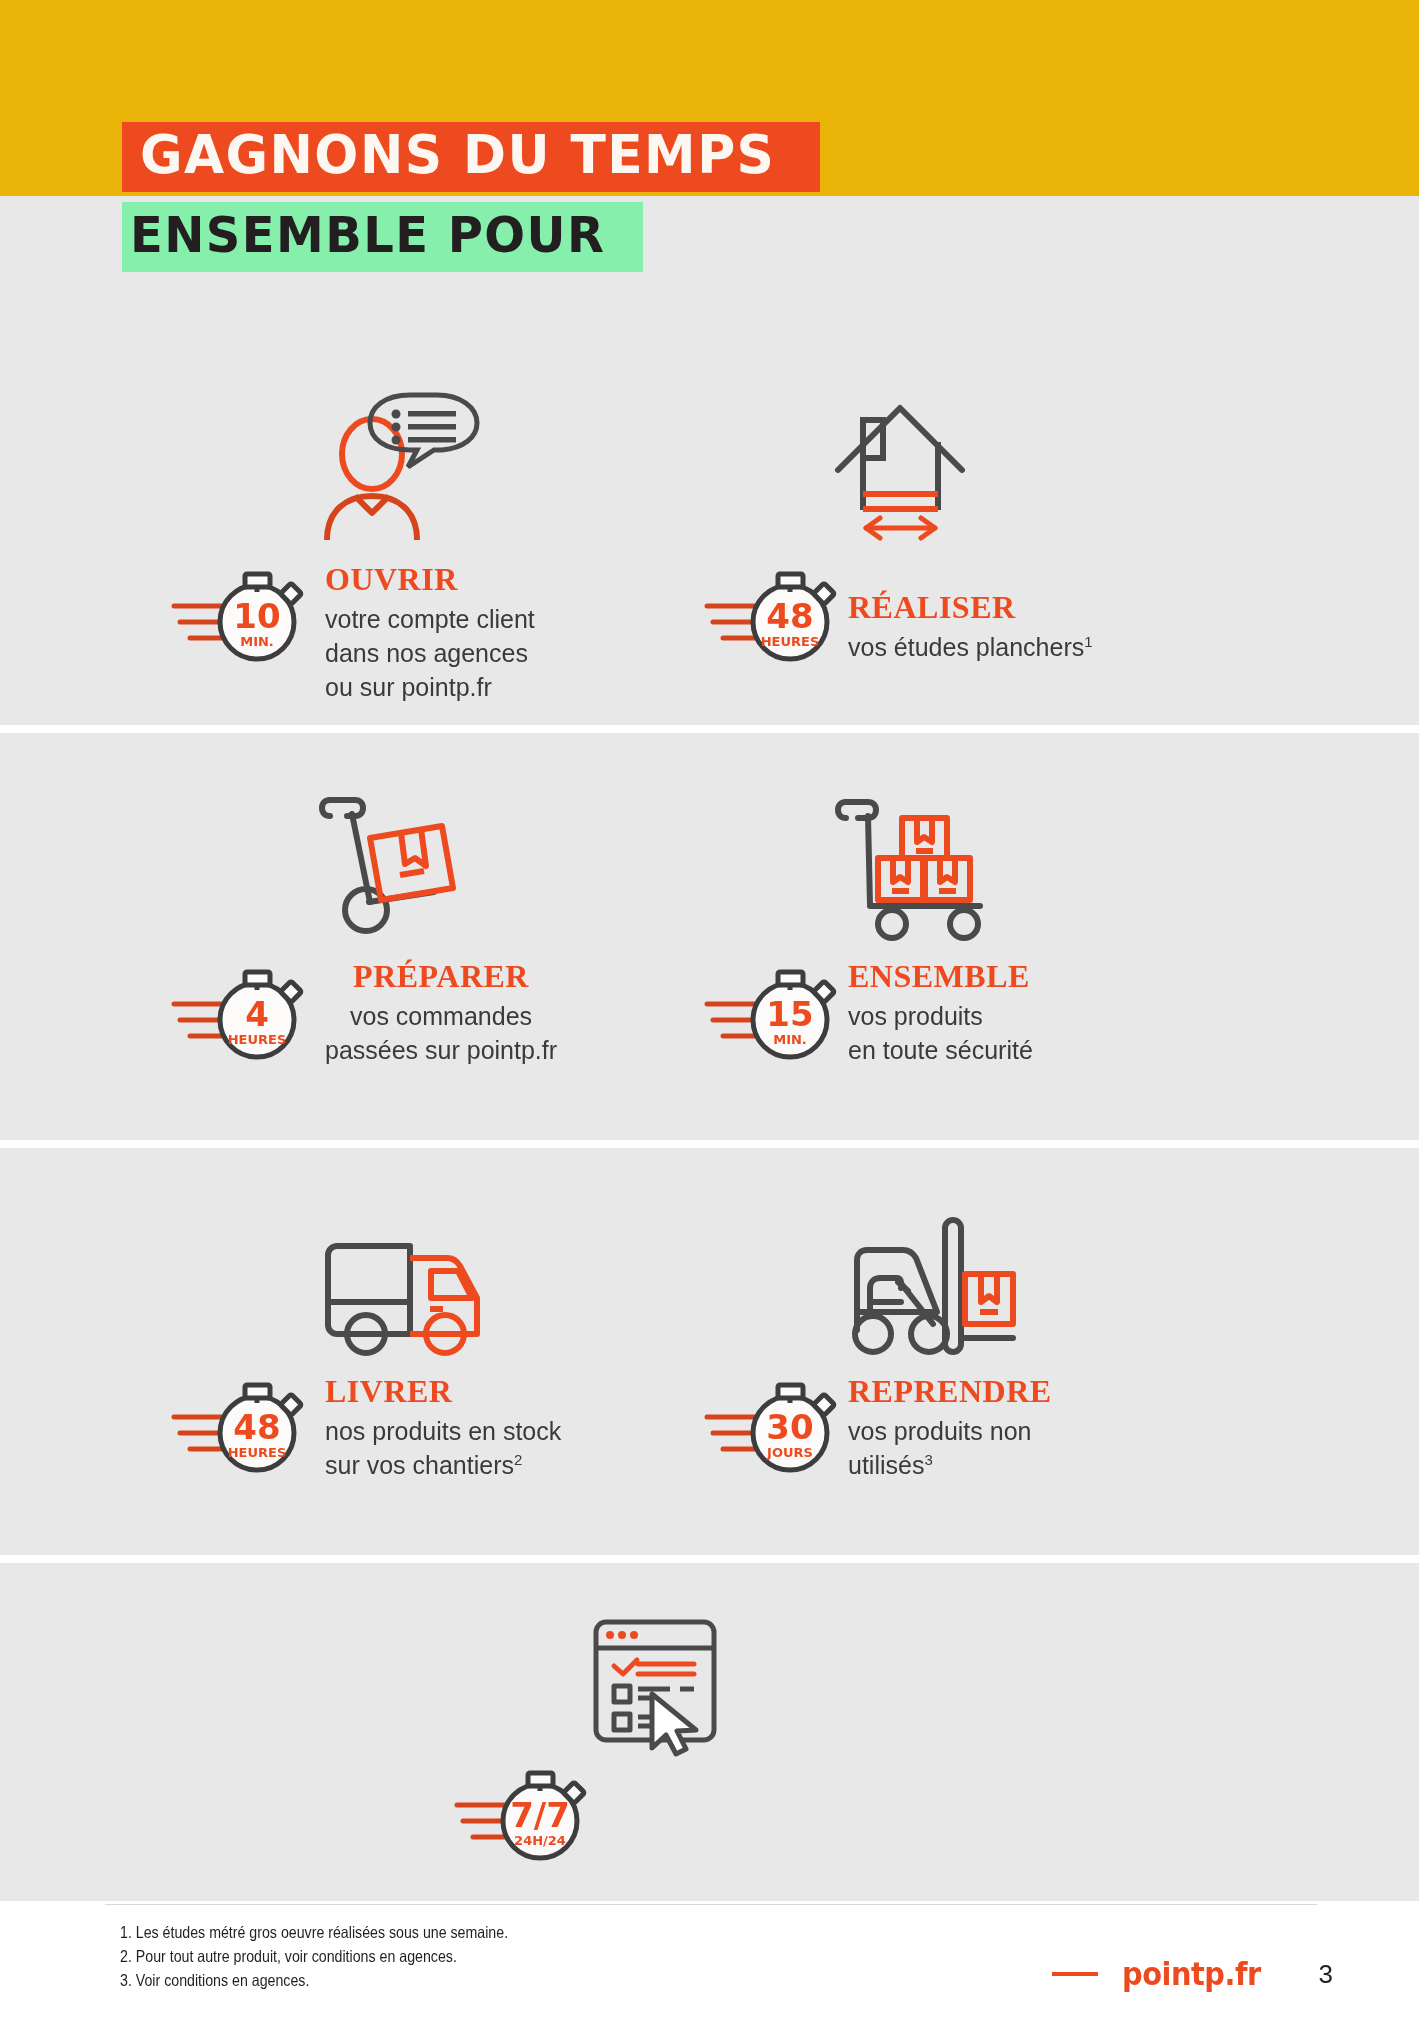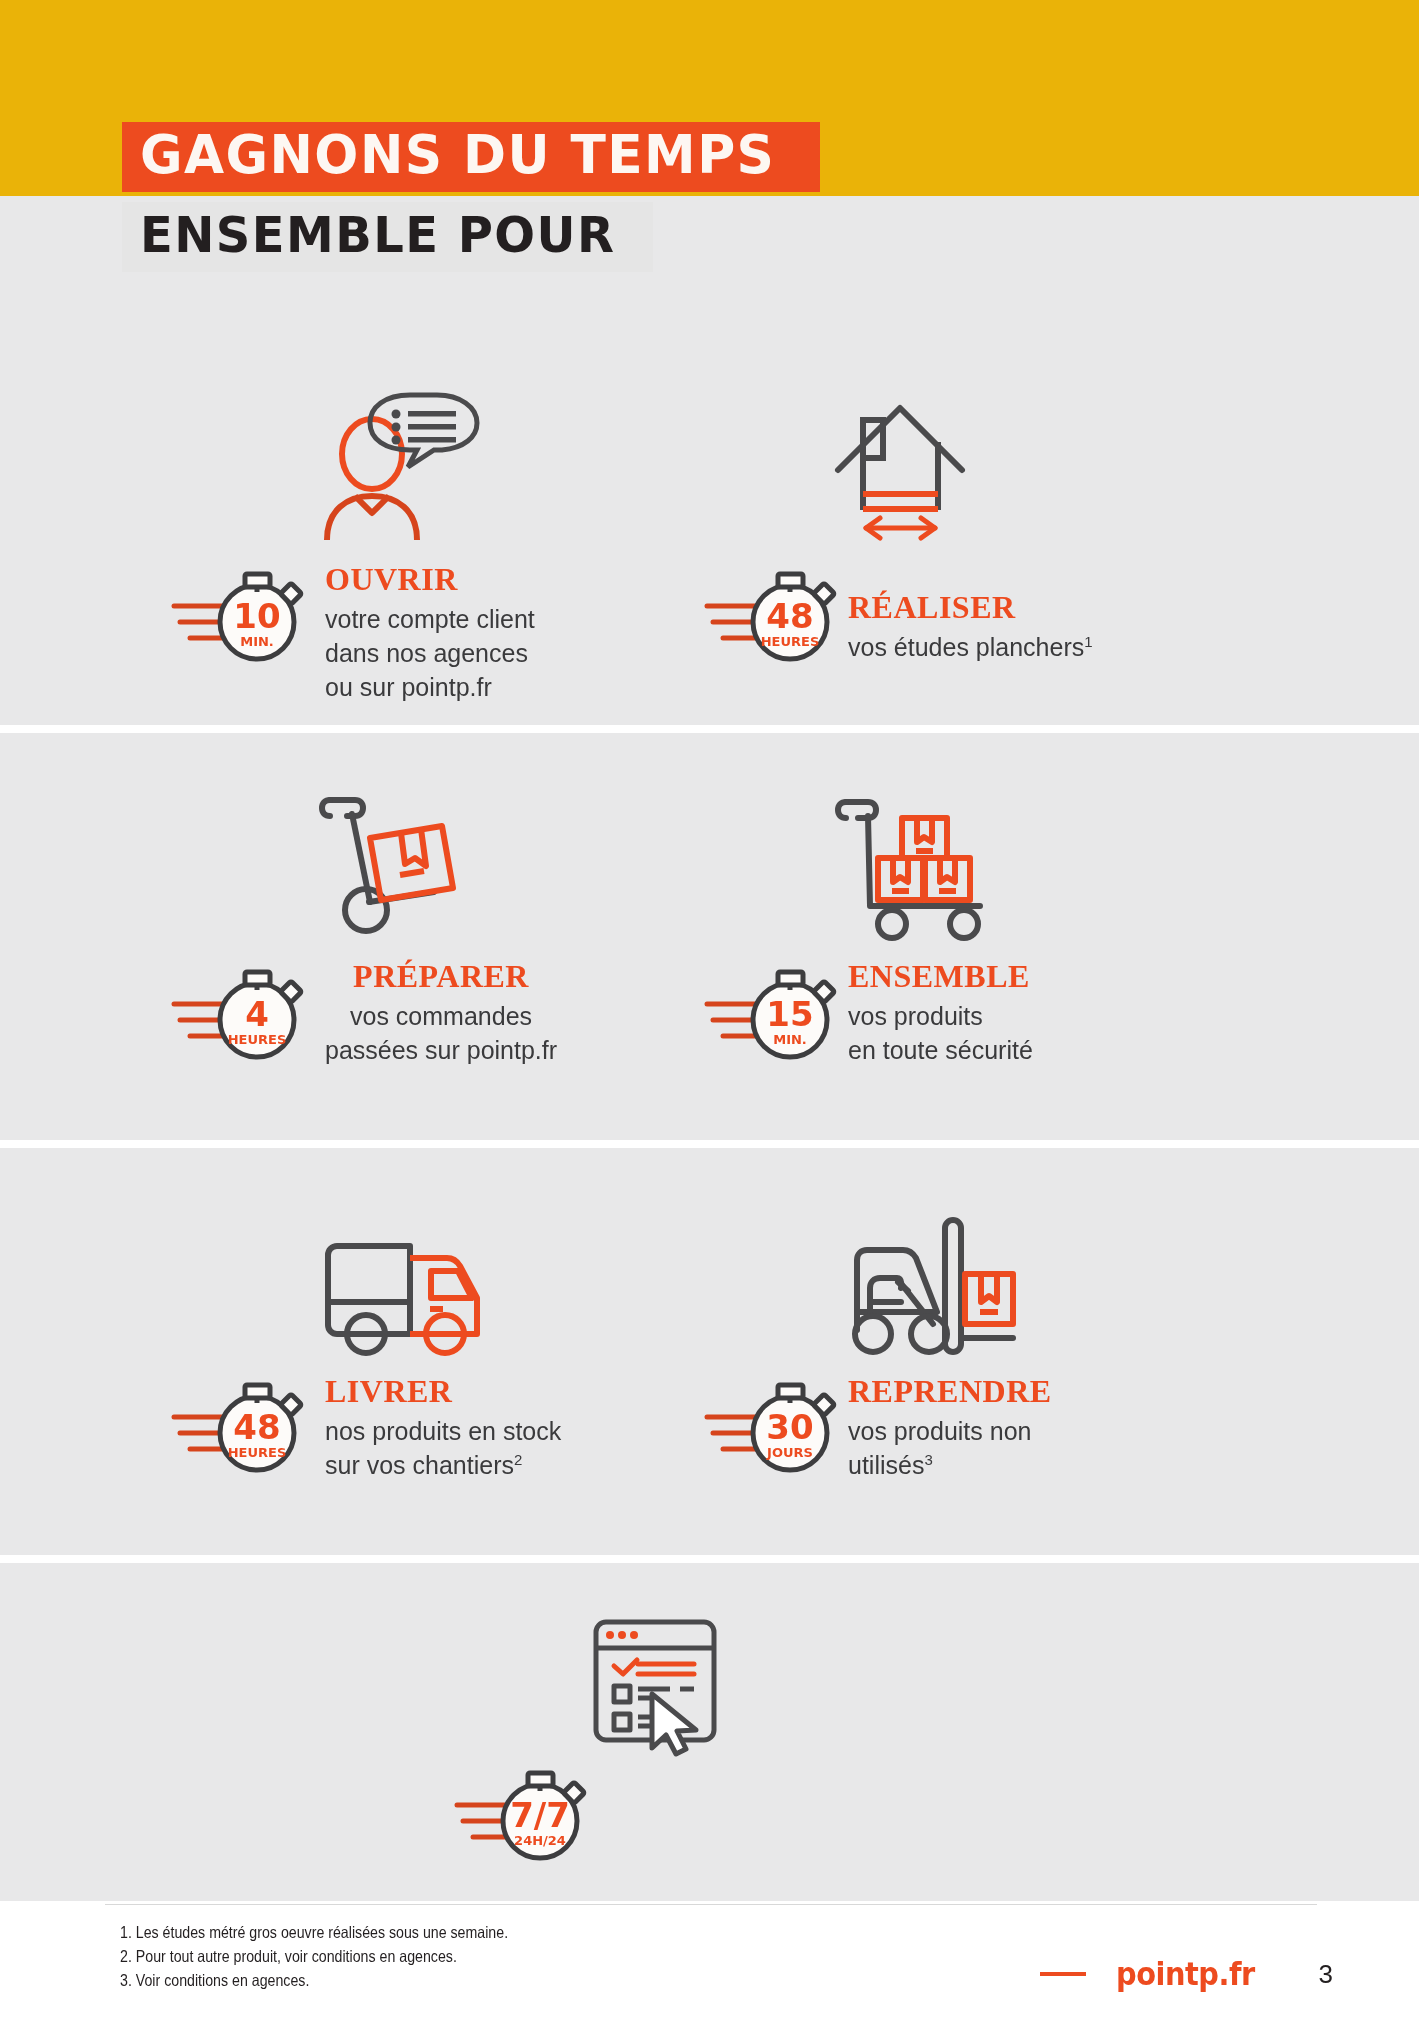--- a/index.html
+++ b/index.html
@@ -26,22 +26,22 @@
     font-size:54px;
     letter-spacing:1.5px;
     color:#fdf7f2;
     line-height:1;
     transform:scaleX(0.96);
     transform-origin:left center;
     white-space:nowrap;
   }
   .title-band2{
     position:absolute;left:122px;top:202px;
-    background:#e5e5e5;
-    padding:8px 18px 12px 18px;
+    background:#86efac;
+    padding:8px 18px 12px 8px;
     display:inline-block;
     z-index:5;
   }
   .title-band2 .t2{
     font-family:"DejaVu Sans", sans-serif;
     font-weight:bold;
     font-size:50px;
     letter-spacing:1.5px;
     color:#231f20;
     line-height:1;
@@ -80,21 +80,21 @@
 
   
   .footer{position:absolute;left:0;top:1901px;width:1419px;height:166px;background:#fff;}
   .foot-rule{position:absolute;left:105px;top:3px;width:1212px;height:1px;background:#d8d8d8;}
   .notes{
     position:absolute;left:120px;top:20px;
     font-family:"Liberation Sans", sans-serif;
     font-size:16.5px;color:#231f20;line-height:1.45;
     transform:scaleX(0.86);transform-origin:left top;
   }
-  .brand{position:absolute;right:86px;top:54px;display:flex;align-items:center;gap:30px;}
+  .brand{position:absolute;right:86px;top:54px;display:flex;align-items:center;gap:24px;}
   .brand .dash{width:46px;height:4px;background:#ed4b1f;}
   .brand .logo{
     font-family:"DejaVu Sans", sans-serif;
     font-weight:bold;font-size:32px;color:#ed4b1f;letter-spacing:-0.5px;
     transform:scaleX(0.9);transform-origin:left center;
   }
   .brand .pg{
     font-family:"Liberation Sans", sans-serif;
     font-size:26px;color:#231f20;margin-left:18px;
   }

